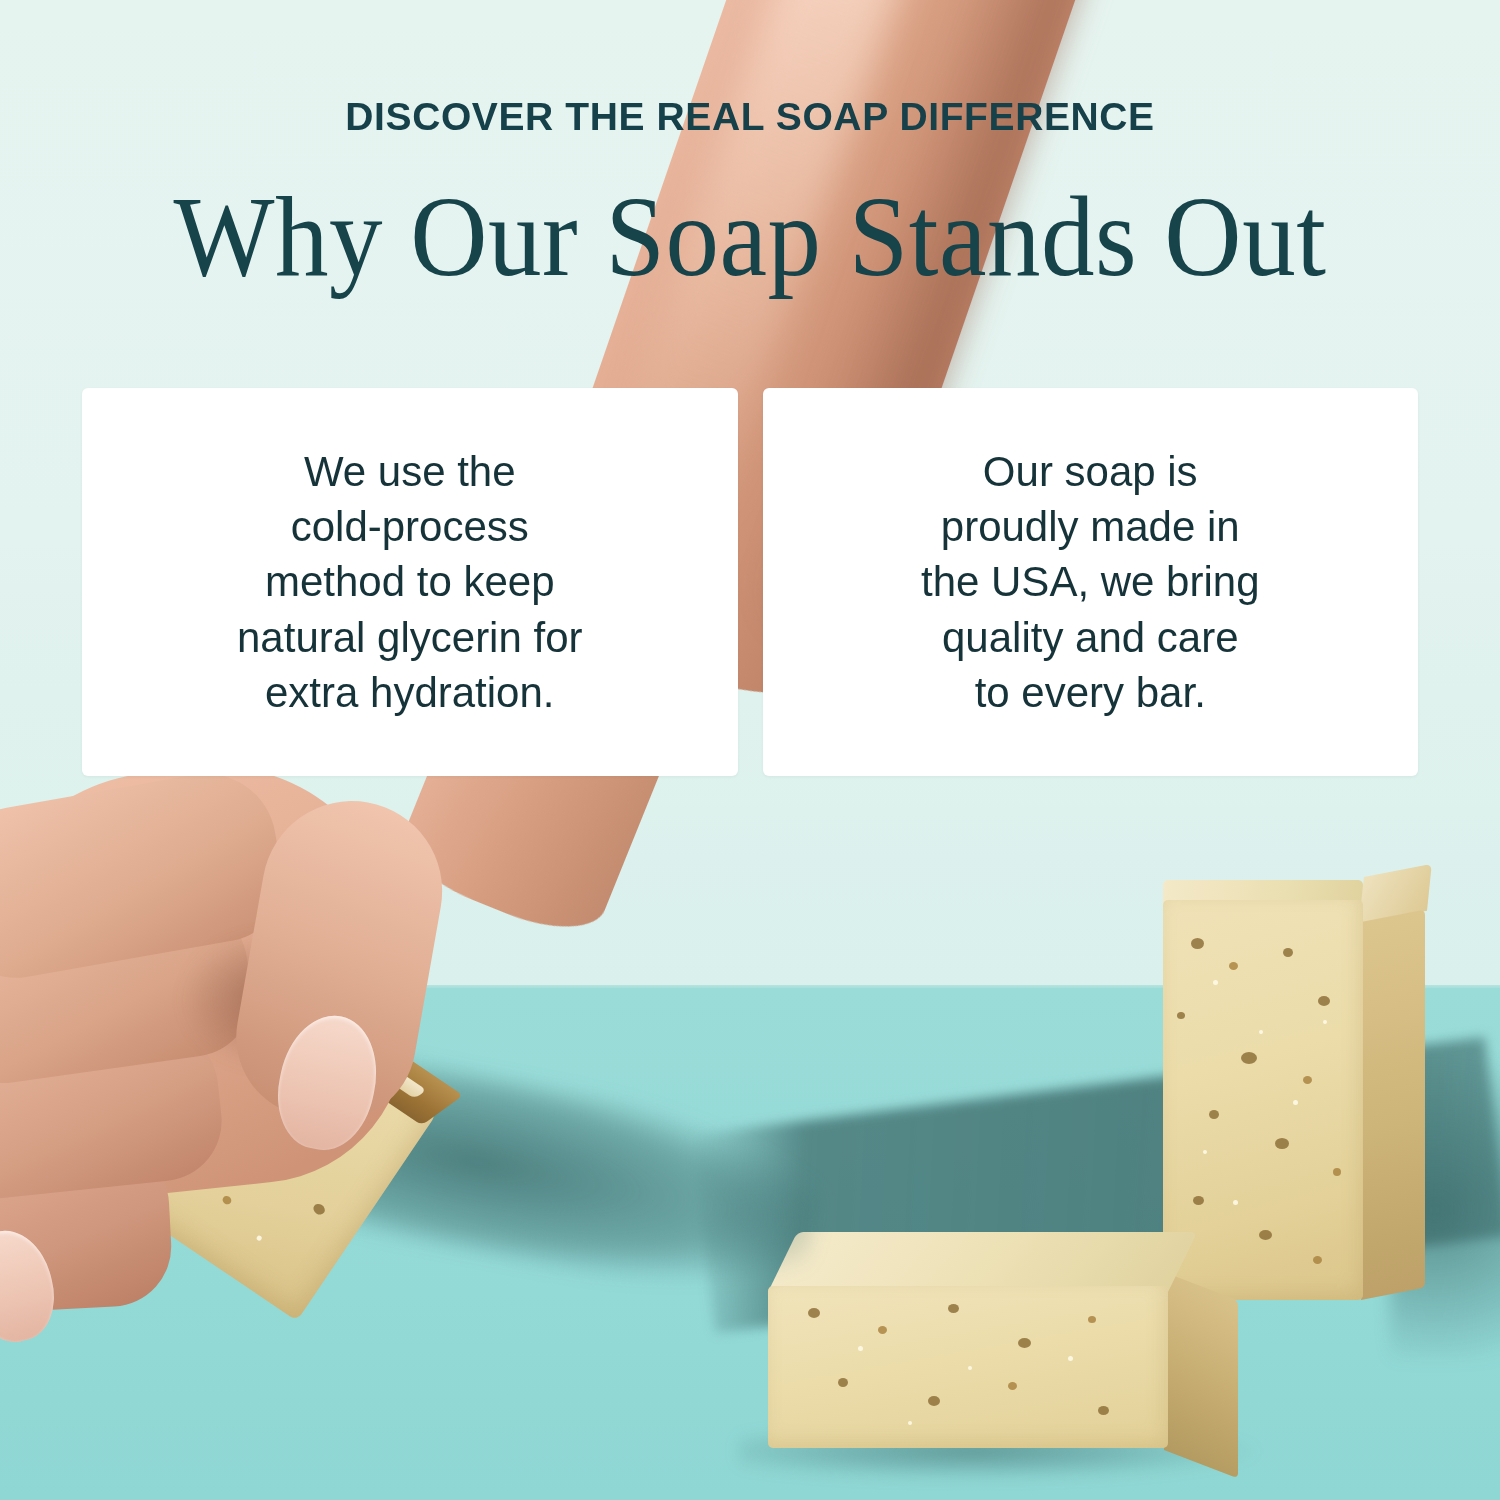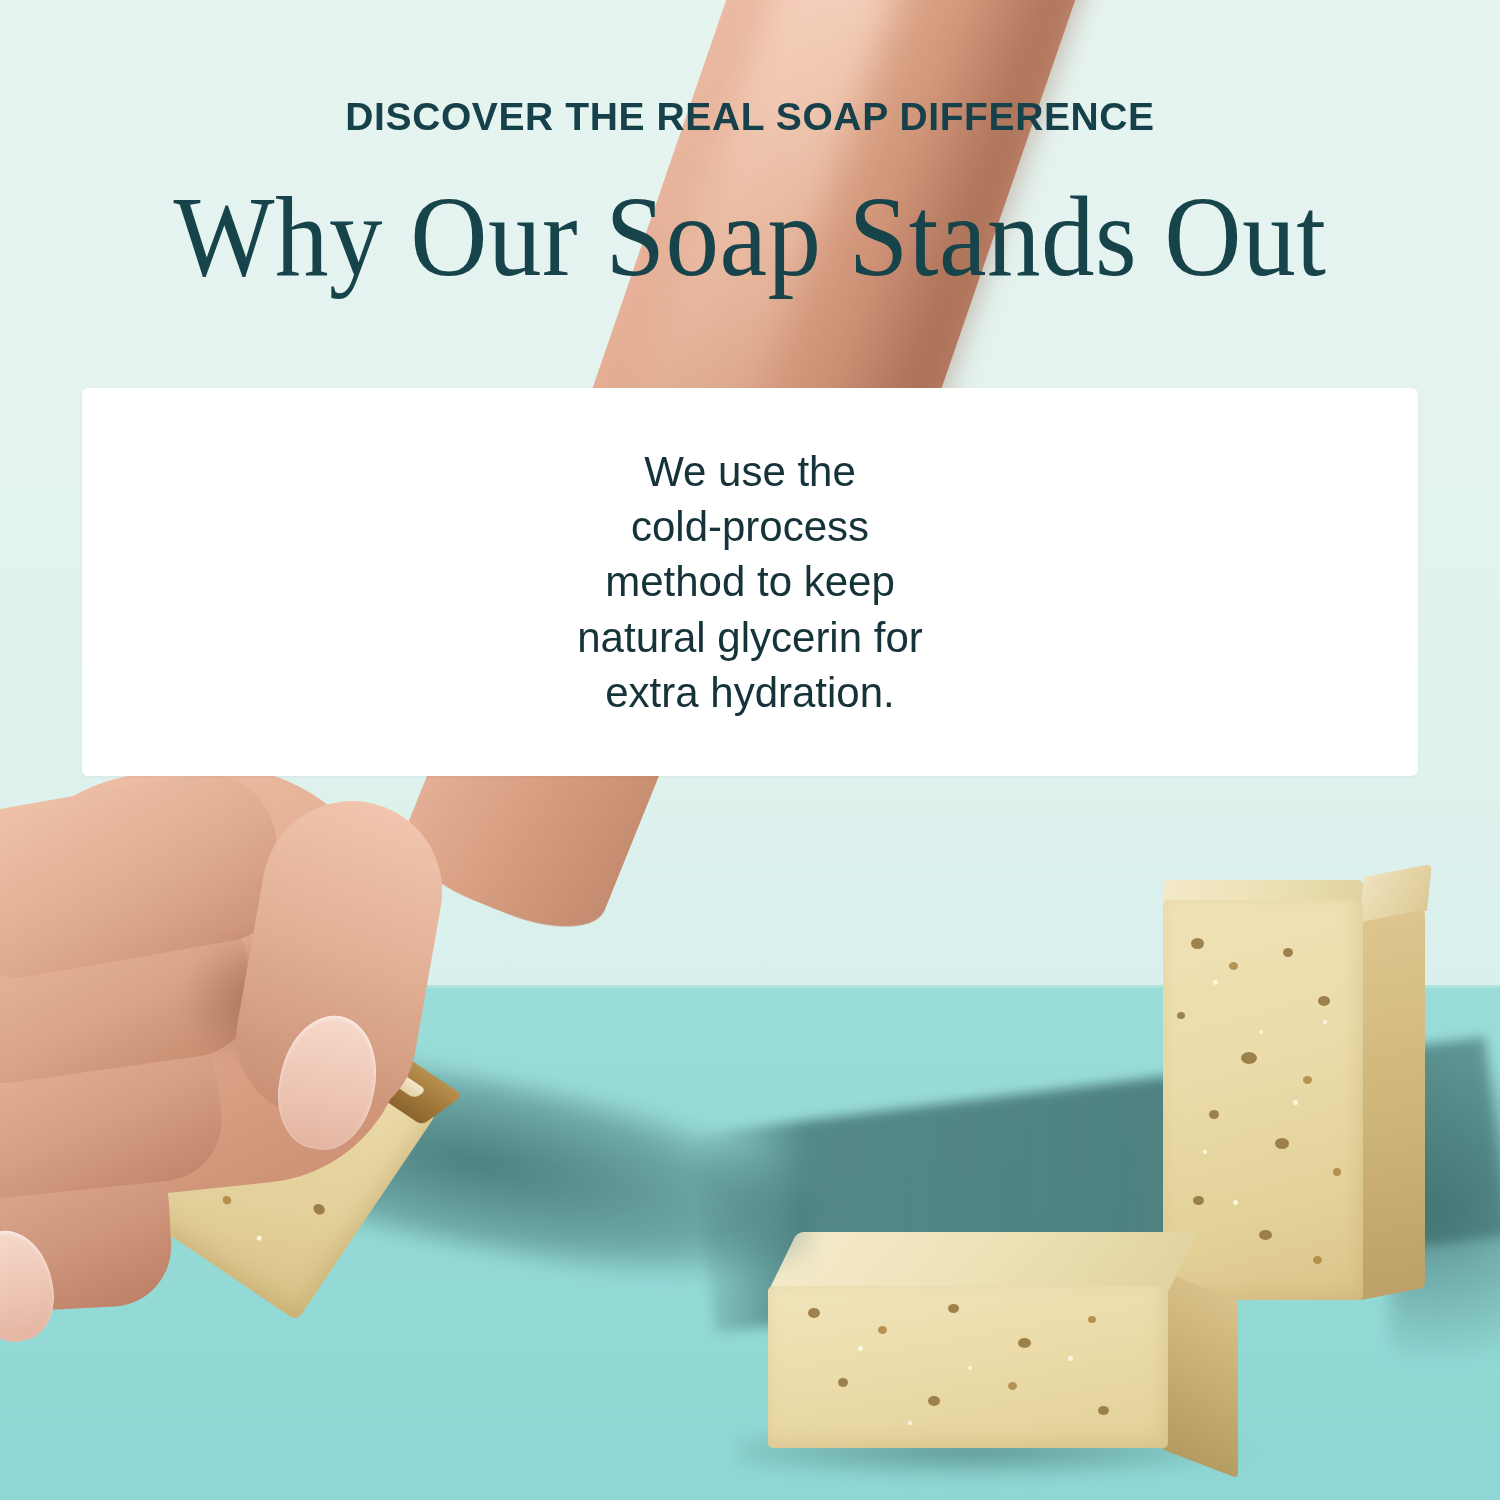--- a/index.html
+++ b/index.html
@@ -340,15 +340,22 @@
   <div class="headline">Why Our Soap Stands Out</div>
 
   <div class="cards">
     <div class="card">
       <div class="card-text">We use the
 cold-process
 method to keep
 natural glycerin for
 extra hydration.</div>
     </div>
+    <div class="card">
+      <div class="card-text">Our soap is
+proudly made in
+the USA, we bring
+quality and care
+to every bar.</div>
+    </div>
   </div>
 
 </div>
 
 </body></html>

